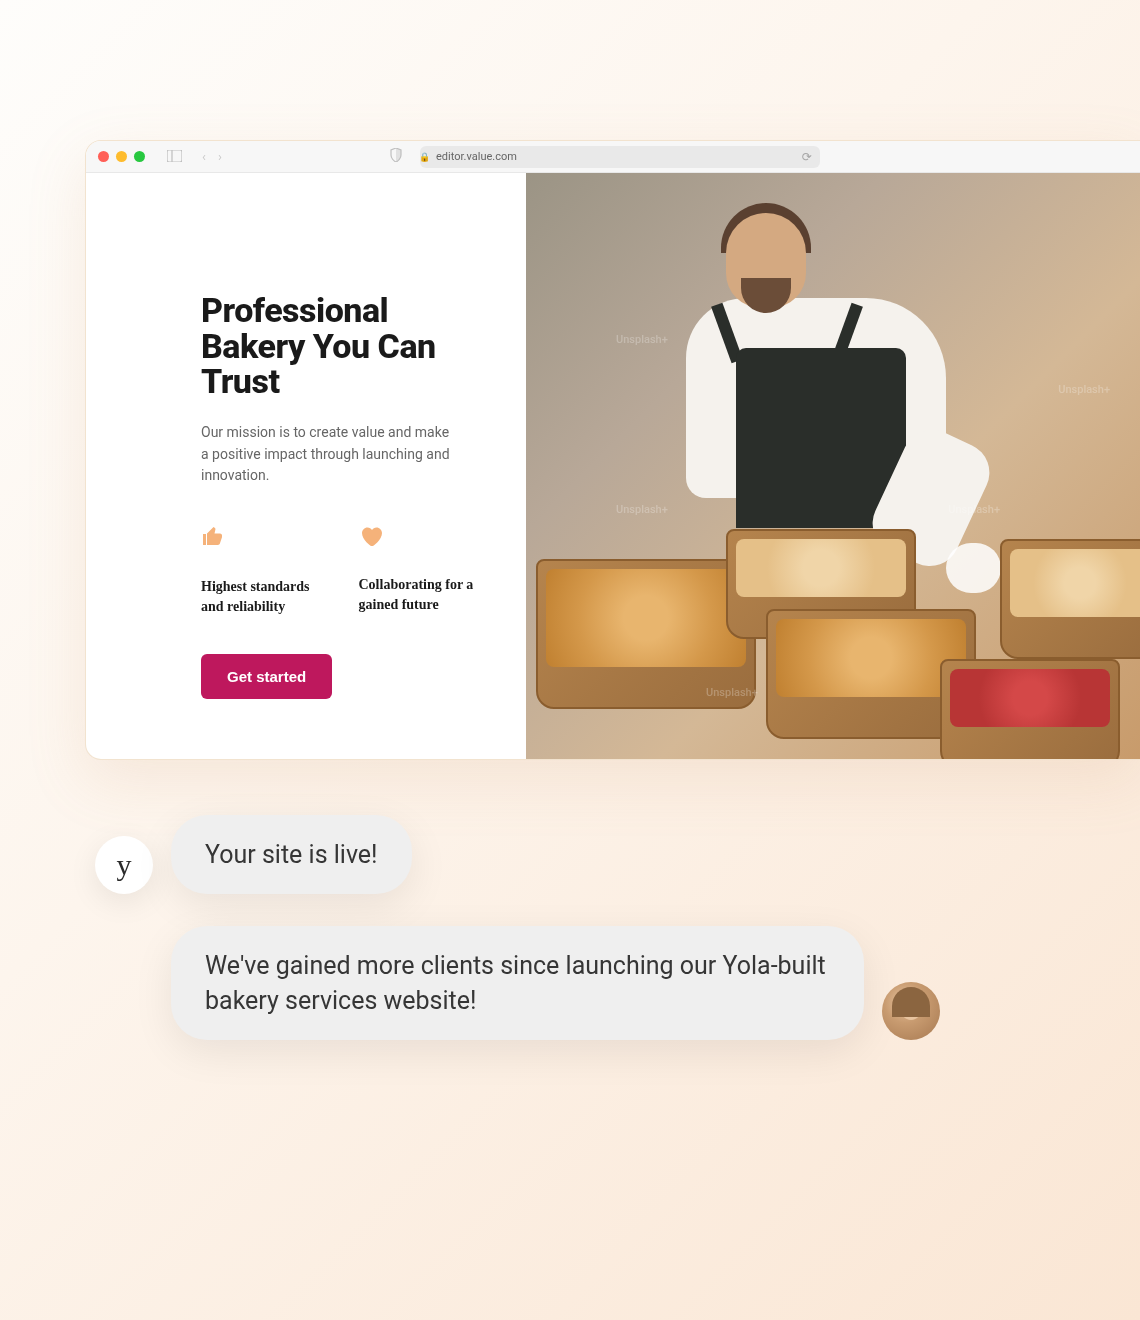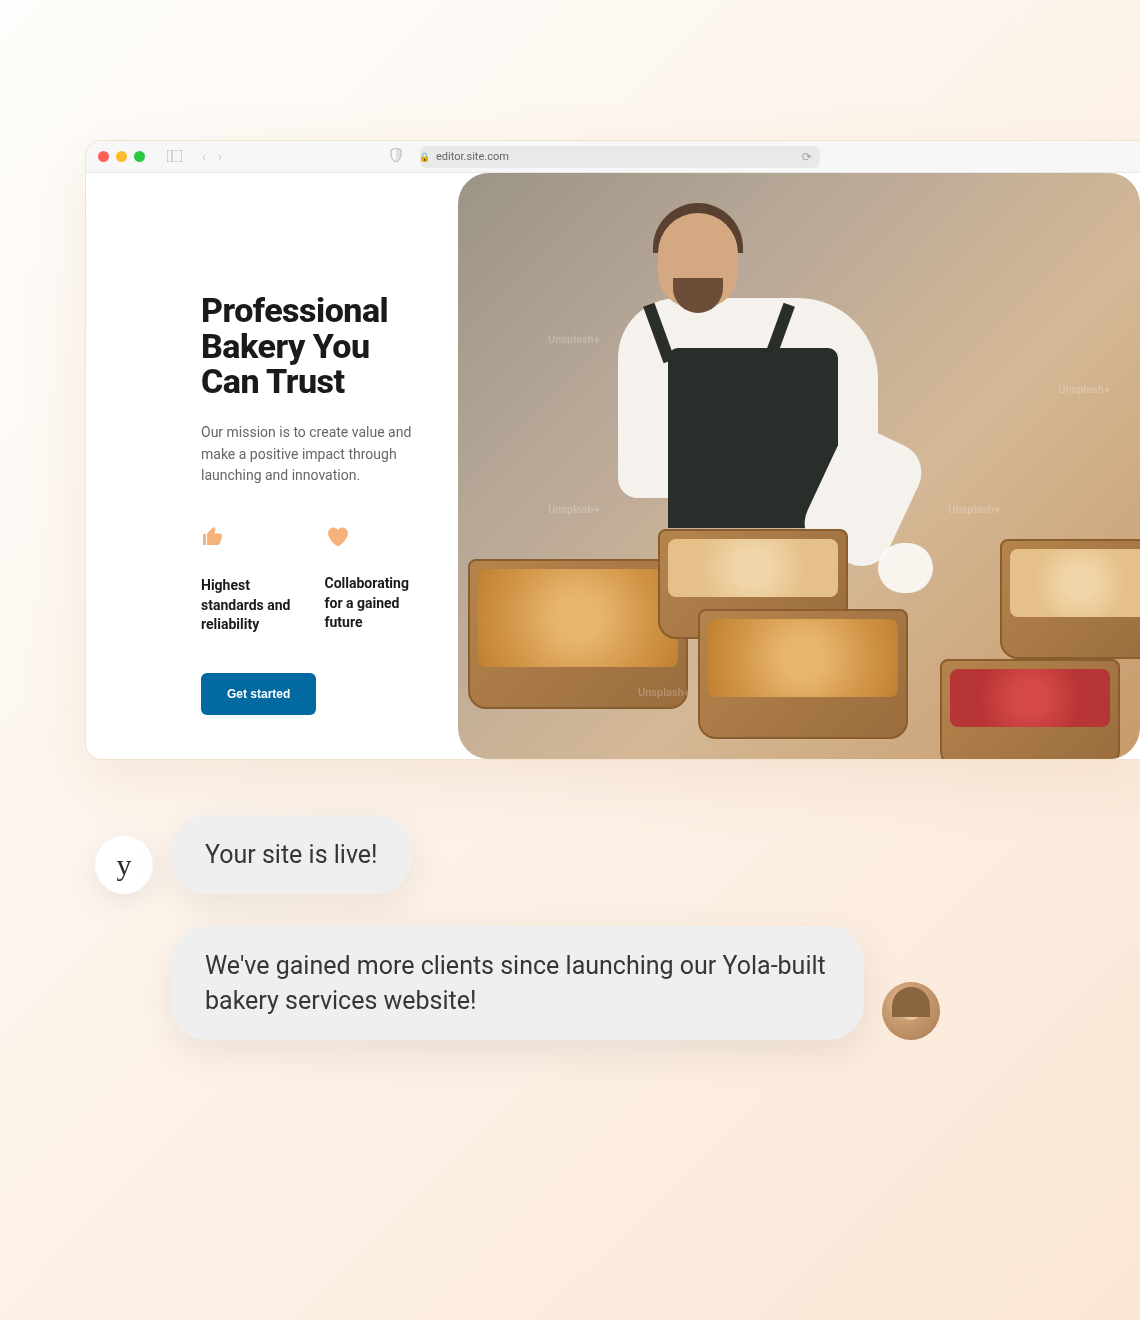--- a/index.html
+++ b/index.html
@@ -64,21 +64,21 @@
     }
     .lock-icon { font-size: 9px; }
     .reload-icon { margin-left: auto; margin-right: 8px; opacity: 0.5; font-size: 12px; }
 
     .browser-content {
       display: flex;
       height: calc(100% - 32px);
     }
 
     .content-left {
-      width: 372px;
+      width: 440px;
       padding: 120px 40px 0 115px;
     }
 
     .hero-title {
       font-size: 34px;
       font-weight: 800;
       line-height: 1.05;
       color: #1a1a1a;
       letter-spacing: -0.5px;
     }
@@ -88,20 +88,21 @@
       font-size: 14px;
       line-height: 1.55;
       color: #666;
       max-width: 250px;
     }
 
     .features {
       display: flex;
       gap: 30px;
       margin-top: 38px;
+      font-family: Liberation Serif, serif;
     }
 
     .feature {
       flex: 1;
     }
 
     .feature-icon {
       color: #f5b27a;
       font-size: 22px;
       margin-bottom: 22px;
@@ -110,36 +111,35 @@
 
     .feature-text {
       font-size: 14px;
       font-weight: 700;
       line-height: 1.4;
       color: #1a1a1a;
     }
 
     .cta-button {
       margin-top: 38px;
-      background: #0369a1;
+      background: #be185d;
       color: #fff;
       border: none;
       padding: 14px 26px;
-      font-size: 12px;
+      font-size: 15px;
       font-weight: 600;
       border-radius: 6px;
       cursor: pointer;
     }
 
     .content-right {
       flex: 1;
       background: linear-gradient(135deg, #9b9485 0%, #b8a898 30%, #d4b896 60%, #c89b6b 100%);
       position: relative;
       overflow: hidden;
-      border-radius: 31px;
     }
 
     .bakery-scene {
       position: absolute;
       inset: 0;
     }
 
     
     .baker {
       position: absolute;
@@ -357,21 +357,21 @@
       <span class="nav-arrow">›</span>
     </div>
     <span class="shield-icon">
       <svg width="12" height="14" viewBox="0 0 12 14">
           <path d="M6 0 L11 2 V7 C11 10 8.5 13 6 14 C3.5 13 1 10 1 7 V2 Z" fill="none" stroke="#888" stroke-width="1.2"></path>
           <path d="M6 0 L6 14 M6 0 L11 2 V7 C11 10 8.5 13 6 14 Z" fill="#888" opacity="0.4"></path>
         </svg>
     </span>
     <div class="url-bar">
       <span class="lock-icon">🔒</span>
-      <span>editor.site.com</span>
+      <span>editor.value.com</span>
       <span class="reload-icon">⟳</span>
     </div>
   </div>
 
   <div class="browser-content">
     <div class="content-left">
       <h1 class="hero-title">Professional Bakery You Can Trust</h1>
       <p class="hero-subtitle">Our mission is to create value and make a positive impact through launching and innovation.</p>
 
       <div class="features">

